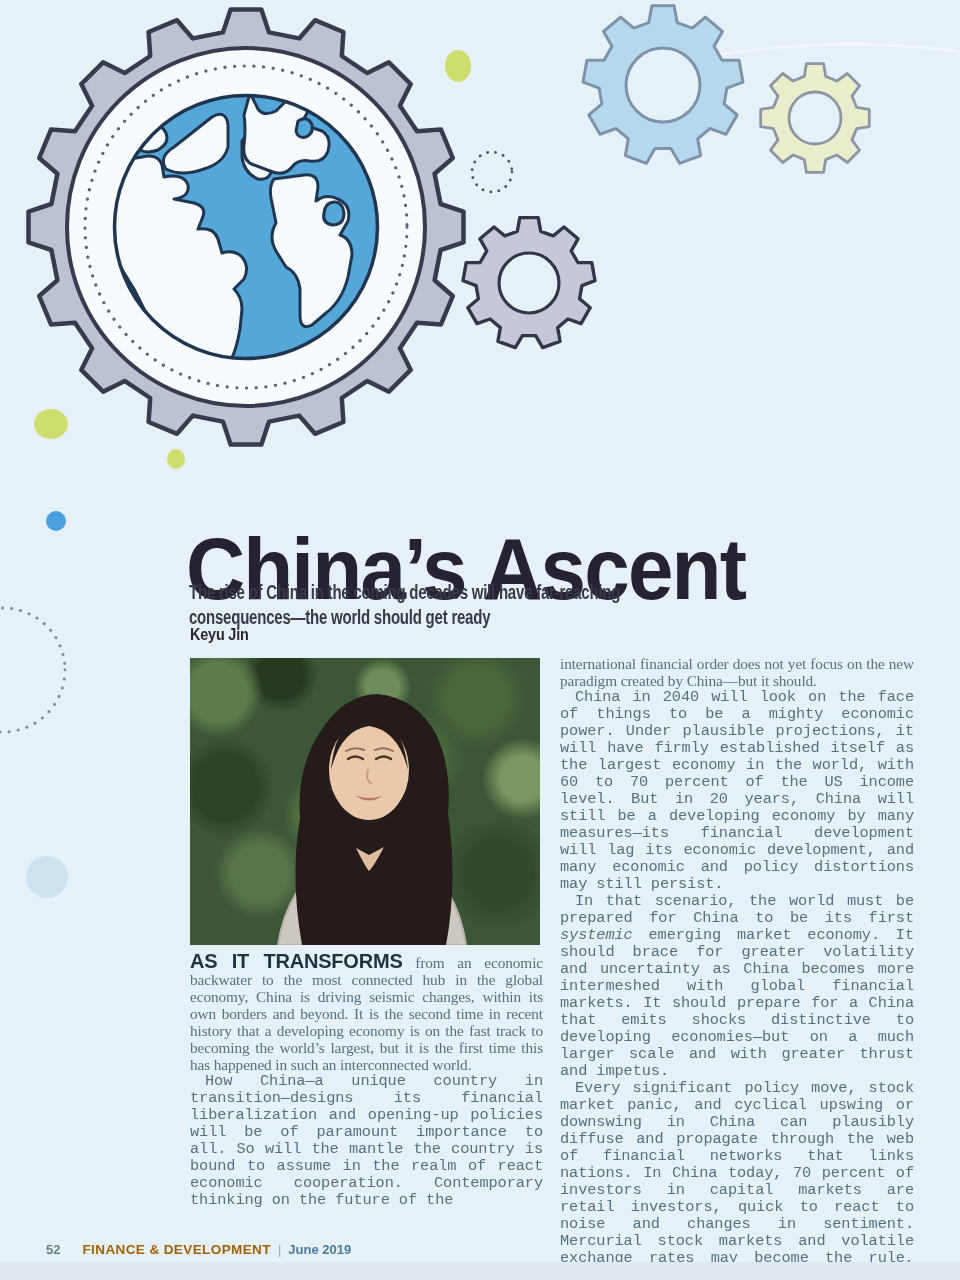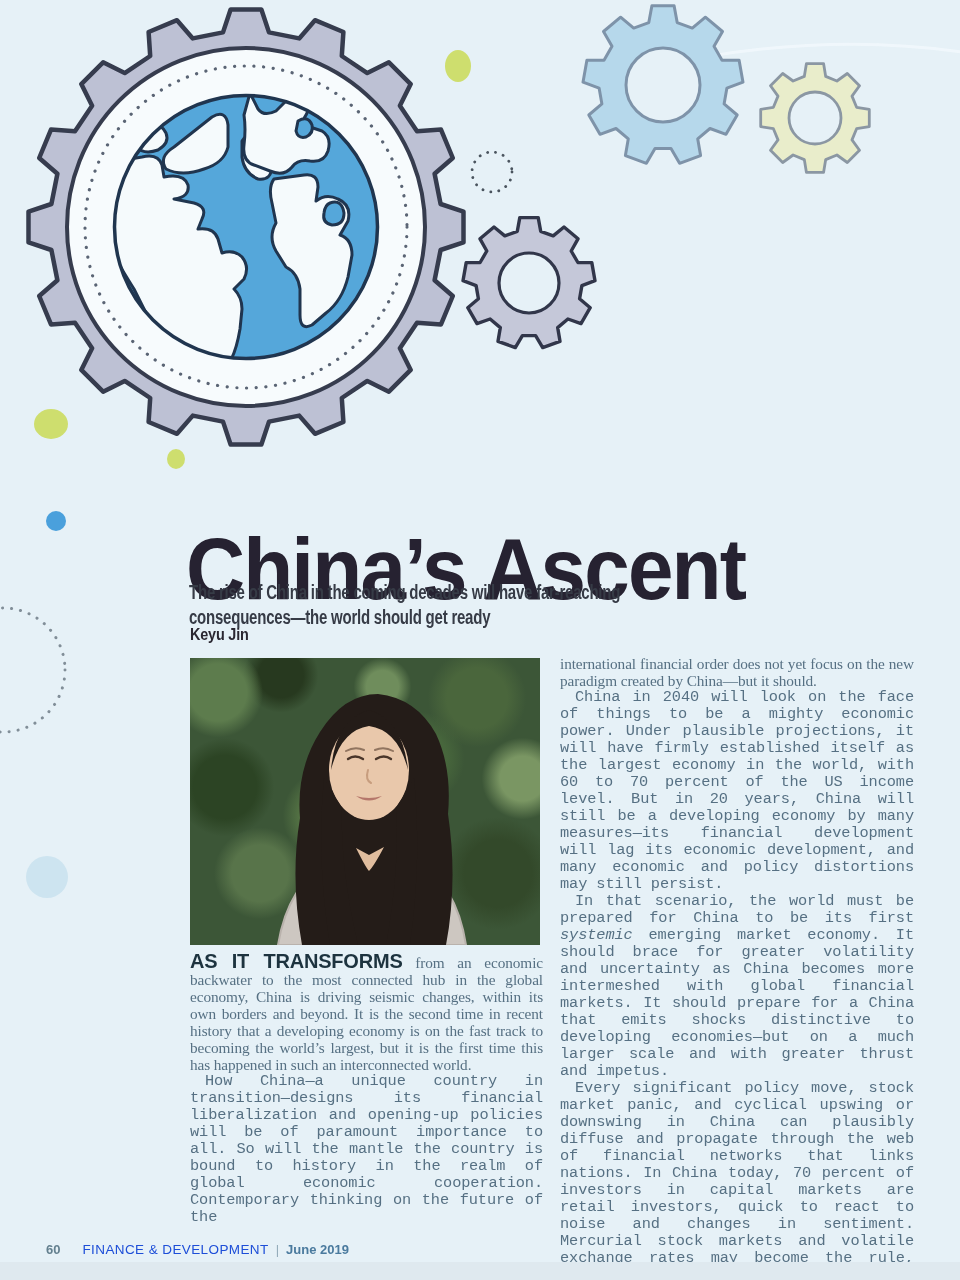--- a/index.html
+++ b/index.html
@@ -36,21 +36,21 @@
        radial-gradient(circle at 95% 42%, #7a9663 0 6%, rgba(122,150,99,0) 11%),
        radial-gradient(circle at 10% 45%, #2c4424 0 9%, rgba(44,68,36,0) 14%),
        radial-gradient(circle at 20% 75%, #58744a 0 8%, rgba(88,116,74,0) 13%),
        radial-gradient(circle at 88% 75%, #33492a 0 9%, rgba(51,73,42,0) 15%),
        radial-gradient(circle at 65% 35%, #47663c 0 10%, rgba(71,102,60,0) 16%),
        radial-gradient(circle at 40% 55%, #527043 0 12%, rgba(82,112,67,0) 18%);}
   .photo > svg{position:absolute;left:0;top:0;}
 
   .footer{position:absolute;left:46px;top:1242px;display:flex;align-items:baseline;font-size:13px;}
   .page-num{color:#64808f;font-weight:bold;margin-right:22px;}
-  .mag{font-weight:normal;color:#1d4ed8;letter-spacing:.4px;font-size:13.5px;}
+  .mag{font-weight:bold;color:#a16207;letter-spacing:.4px;font-size:13.5px;}
   .sep{color:#93abba;margin:0 7px;}
   .issue{color:#4a7a9e;font-weight:bold;}
 </style>
 </head>
 <body>
 
 <div class="page">
 
   <svg class="art" viewBox="0 0 960 1280" width="960" height="1280" aria-hidden="true">
 
@@ -134,31 +134,31 @@
           <path d="M156,93 Q165,88 174,92" fill="none" stroke="#6b5140" stroke-width="2" stroke-linecap="round" opacity=".7"></path>
           <path d="M185,92 Q194,88 203,93" fill="none" stroke="#6b5140" stroke-width="2" stroke-linecap="round" opacity=".7"></path>
           <path d="M178,112 Q175,122 181,125" fill="none" stroke="#c79d7e" stroke-width="2" stroke-linecap="round"></path>
           <path d="M166,138 Q179,147 192,138 Q179,142 166,138 Z" fill="#b5776b"></path>
 
           <path d="M166,190 Q176,210 179,213 Q184,208 194,189 L179,197 Z" fill="#e0bd9e"></path>
         </svg>
       </figure>
 
       <p><span class="leadin">AS IT TRANSFORMS</span><span> from an economic backwater to the most connected hub in the global economy, China is driving seismic changes, within its own borders and beyond. It is the second time in recent history that a developing economy is on the fast track to becoming the world’s largest, but it is the first time this has happened in such an interconnected world.</span></p>
-      <p class="indent">How China—a unique country in transition—designs its financial liberalization and opening-up policies will be of paramount importance to all. So will the mantle the country is bound to history in the realm of global economic cooperation. Contemporary thinking on the future of the</p>
+      <p class="indent">How China—a unique country in transition—designs its financial liberalization and opening-up policies will be of paramount importance to all. So will the mantle the country is bound to assume in the realm of react economic cooperation. Contemporary thinking on the future of the</p>
     </div>
 
     <div class="col col-right">
       <p>international financial order does not yet focus on the new paradigm created by China—but it should.</p>
       <p class="indent">China in 2040 will look on the face of things to be a mighty economic power. Under plausible projections, it will have firmly established itself as the largest economy in the world, with 60 to 70 percent of the US income level. But in 20 years, China will still be a developing economy by many measures—its financial development will lag its economic development, and many economic and policy distortions may still persist.</p>
       <p class="indent"><span>In that scenario, the world must be prepared for China to be its first </span><em>systemic</em><span> emerging market economy. It should brace for greater volatility and uncertainty as China becomes more intermeshed with global financial markets. It should prepare for a China that emits shocks distinctive to developing economies—but on a much larger scale and with greater thrust and impetus.</span></p>
       <p class="indent">Every significant policy move, stock market panic, and cyclical upswing or downswing in China can plausibly diffuse and propagate through the web of financial networks that links nations. In China today, 70 percent of investors in capital markets are retail investors, quick to react to noise and changes in sentiment. Mercurial stock markets and volatile exchange rates may become the rule, not the exception.</p>
     </div>
   </div>
 
   <div class="footer">
-    <span class="page-num">60</span>
+    <span class="page-num">52</span>
     <span class="mag">FINANCE &amp; DEVELOPMENT</span>
     <span class="sep">|</span>
     <span class="issue">June 2019</span>
   </div>
 
 </div>
 
 </body></html>

